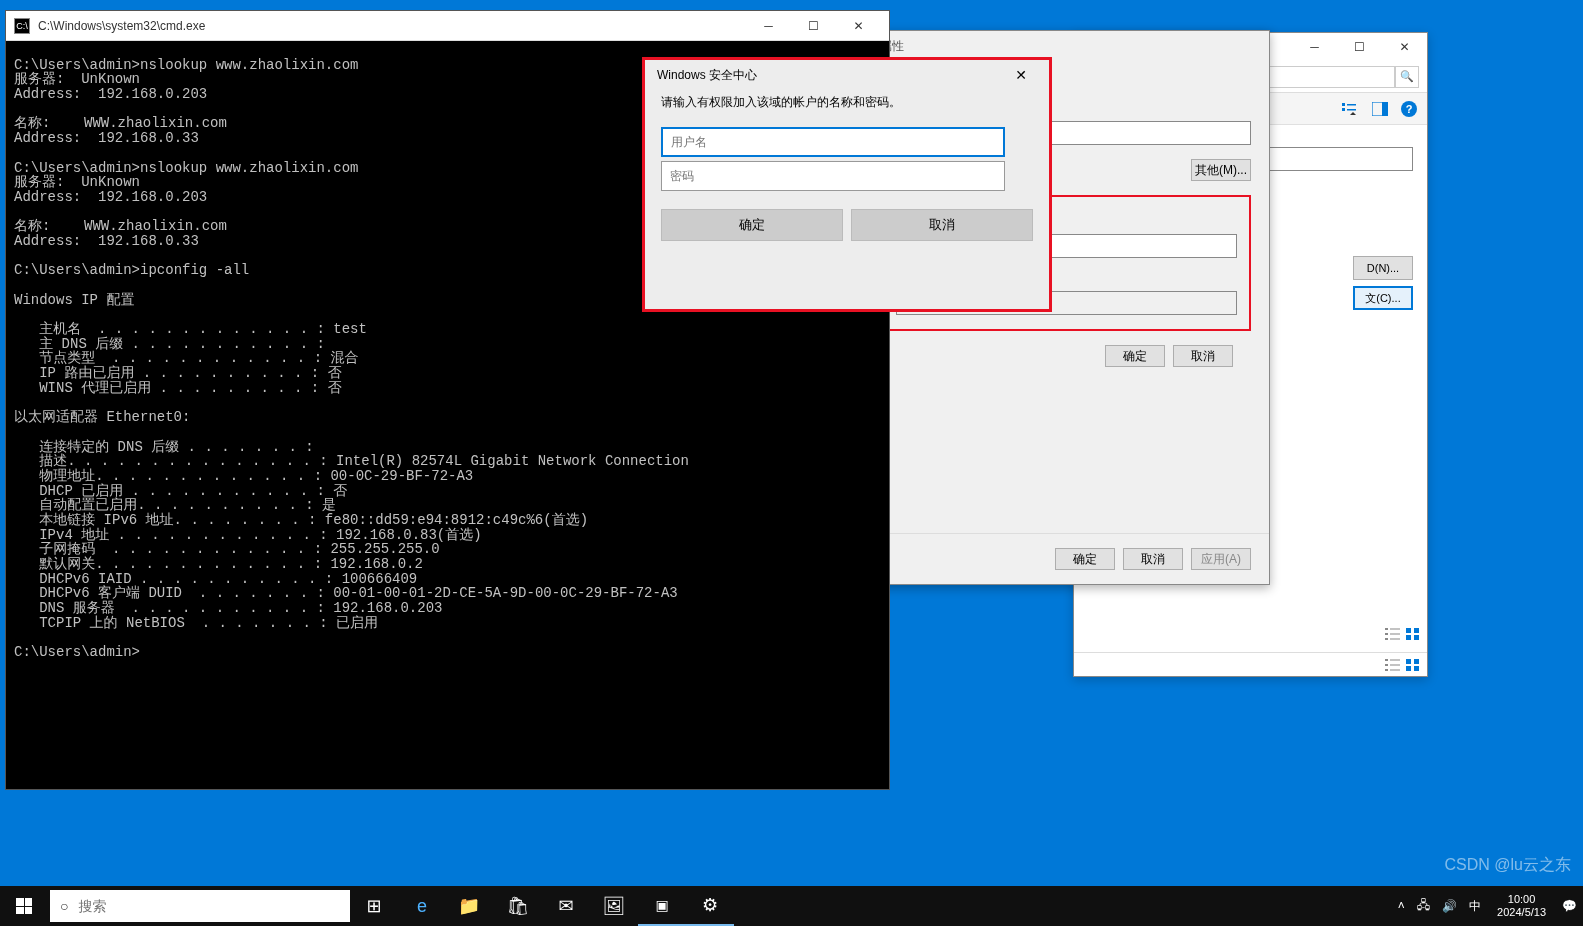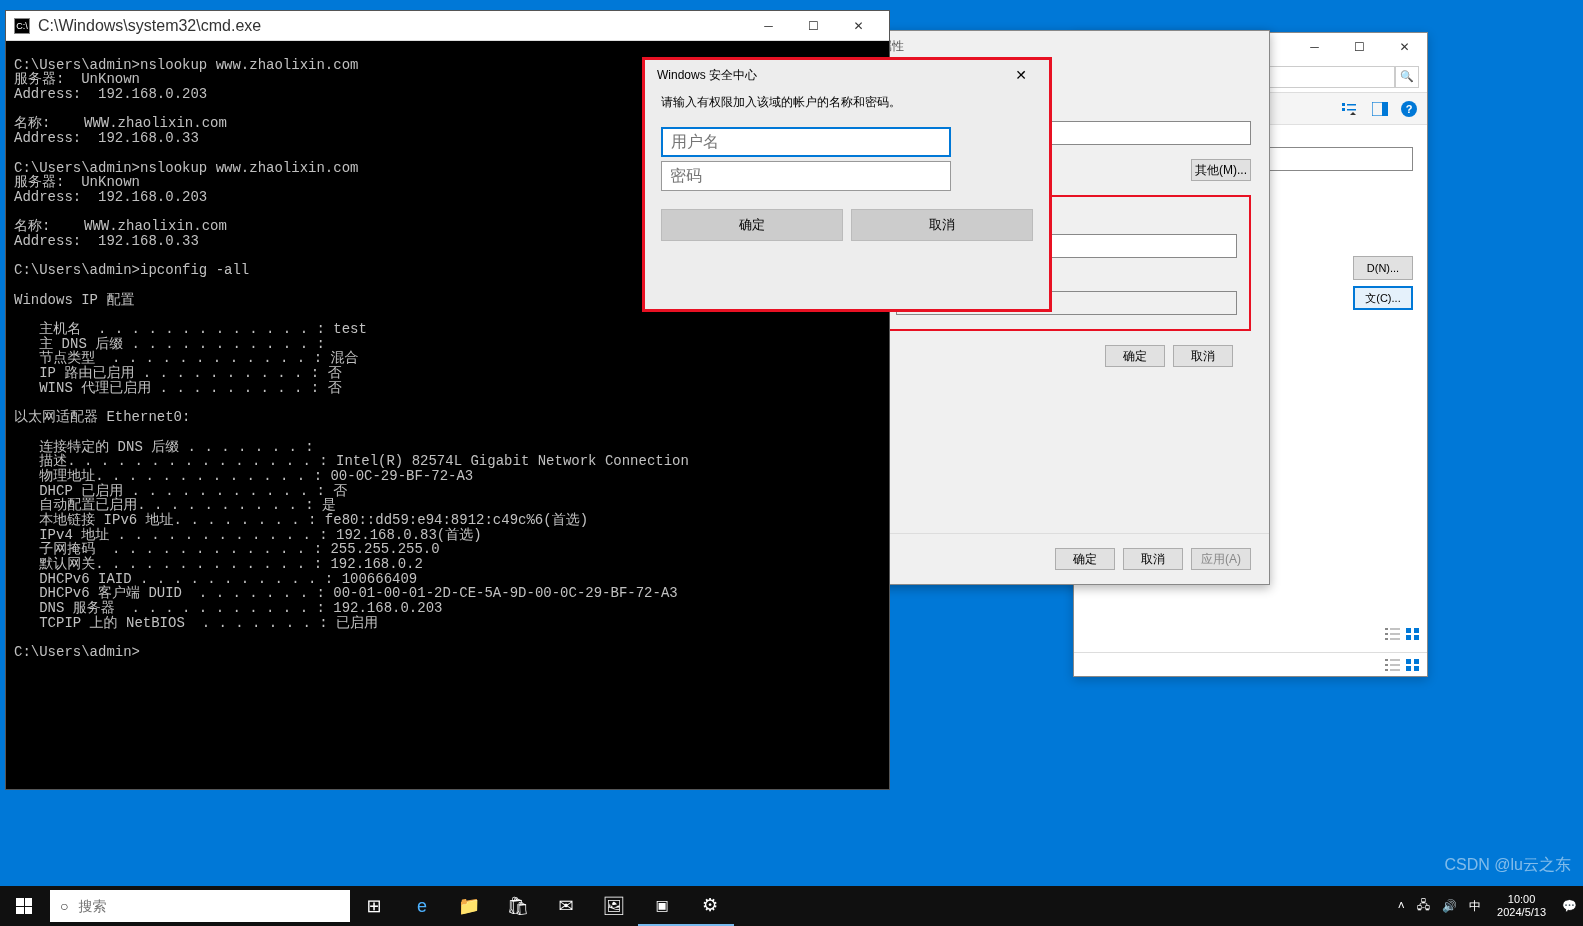--- a/index.html
+++ b/index.html
@@ -2,21 +2,21 @@
 <html><head>
 <meta charset="utf-8">
 <style>
 * { margin: 0; padding: 0; box-sizing: border-box; font-family: 'Segoe UI', Tahoma, sans-serif; }
 body { width: 1583px; height: 926px; background: #0078d7; overflow: hidden; position: relative; }
 
 
 .cmd-window { position: absolute; left: 5px; top: 10px; width: 885px; height: 780px; background: #000; border: 1px solid #555; }
 .cmd-titlebar { height: 30px; background: #fff; display: flex; align-items: center; padding: 0 8px; border-bottom: 1px solid #ddd; }
 .cmd-icon { width: 16px; height: 16px; background: #000; margin-right: 8px; display: inline-flex; align-items: center; justify-content: center; color: #fff; font-size: 9px; border: 1px solid #888; }
-.cmd-title { flex: 1; font-size: 16px; color: #333; }
+.cmd-title { flex: 1; font-size: 12px; color: #333; }
 .win-controls { display: flex; }
 .win-btn { width: 45px; height: 28px; display: flex; align-items: center; justify-content: center; font-size: 12px; color: #333; cursor: pointer; }
 .cmd-body { padding: 2px 8px; font-family: 'Consolas', 'Courier New', monospace; font-size: 14px; color: #c0c0c0; line-height: 1.05; white-space: pre; background: #000; height: calc(100% - 30px); overflow: hidden; }
 
 
 .sysprops-window { position: absolute; left: 845px; top: 30px; width: 425px; height: 555px; background: #f0f0f0; border: 1px solid #888; box-shadow: 0 3px 10px rgba(0,0,0,0.3); }
 .sysprops-title { height: 30px; display: flex; align-items: center; padding: 0 10px; font-size: 12px; color: #555; }
 .sysprops-body { padding: 10px 18px; font-size: 12px; }
 .sysprops-input { width: 100%; height: 24px; border: 1px solid #888; padding: 2px 6px; font-size: 12px; margin: 4px 0; }
 .sysprops-btn { width: 60px; height: 22px; background: #e1e1e1; border: 1px solid #adadad; font-size: 12px; cursor: pointer; }
@@ -29,21 +29,21 @@
 .fieldset-input.disabled { background: #f0f0f0; color: #888; }
 .dlg-buttons { display: flex; justify-content: flex-end; gap: 8px; padding: 14px 18px; }
 .dlg-buttons.bottom { border-top: 1px solid #ddd; position: absolute; bottom: 0; width: 100%; background: #f0f0f0; }
 
 
 .security-dialog { position: absolute; left: 642px; top: 57px; width: 410px; height: 255px; background: #ededed; border: 3px solid #e81123; z-index: 100; }
 .sec-title { height: 30px; display: flex; align-items: center; padding: 0 12px; font-size: 12px; }
 .sec-close { margin-left: auto; font-size: 14px; cursor: pointer; padding: 4px 10px; }
 .sec-heading { font-size: 18px; color: #0063b1; padding: 4px 16px 10px; }
 .sec-text { font-size: 12px; padding: 4px 16px 12px; }
-.sec-input { display: block; width: 290px; height: 30px; margin: 4px 16px; border: 1px solid #999; padding: 4px 8px; font-size: 16px; }
+.sec-input { display: block; width: 344px; height: 30px; margin: 4px 16px; border: 1px solid #999; padding: 4px 8px; font-size: 12px; }
 .sec-input.focused { border: 2px solid #0078d7; outline: none; }
 .sec-buttons { display: flex; gap: 8px; padding: 14px 16px 0; }
 .sec-btn { flex: 1; height: 32px; background: #ccc; border: 1px solid #bbb; font-size: 13px; cursor: pointer; }
 
 
 .explorer-window { position: absolute; left: 1073px; top: 32px; width: 355px; height: 645px; background: #fff; border: 1px solid #888; box-shadow: 0 3px 10px rgba(0,0,0,0.2); }
 .exp-titlebar { height: 28px; display: flex; align-items: center; justify-content: flex-end; }
 .exp-toolbar { height: 32px; border-bottom: 1px solid #ddd; display: flex; align-items: center; padding: 0 8px; gap: 8px; }
 .exp-search { flex: 1; display: flex; align-items: center; }
 .exp-search input { flex: 1; height: 22px; padding: 2px 6px; font-size: 12px; border: 1px solid #ccc; font-style: italic; color: #888; }

